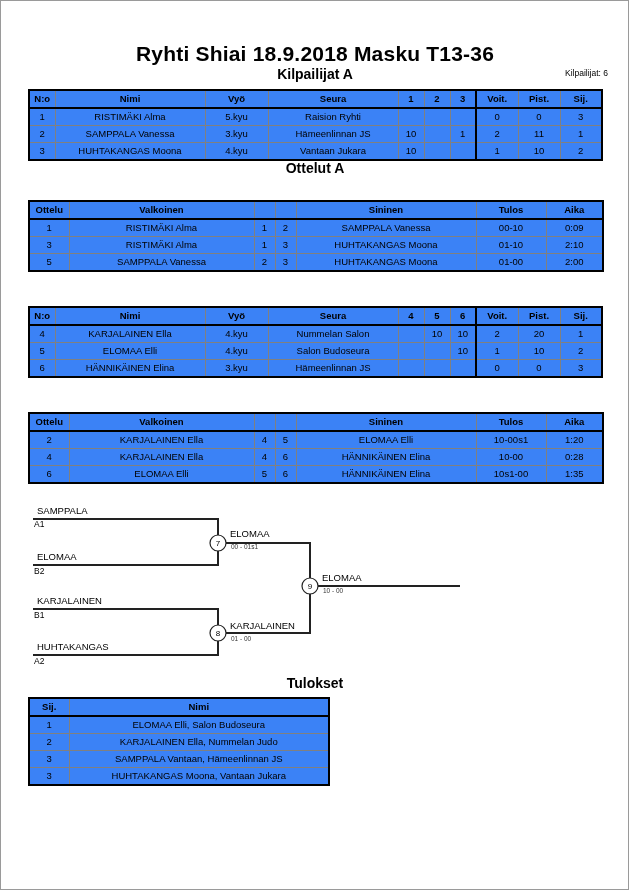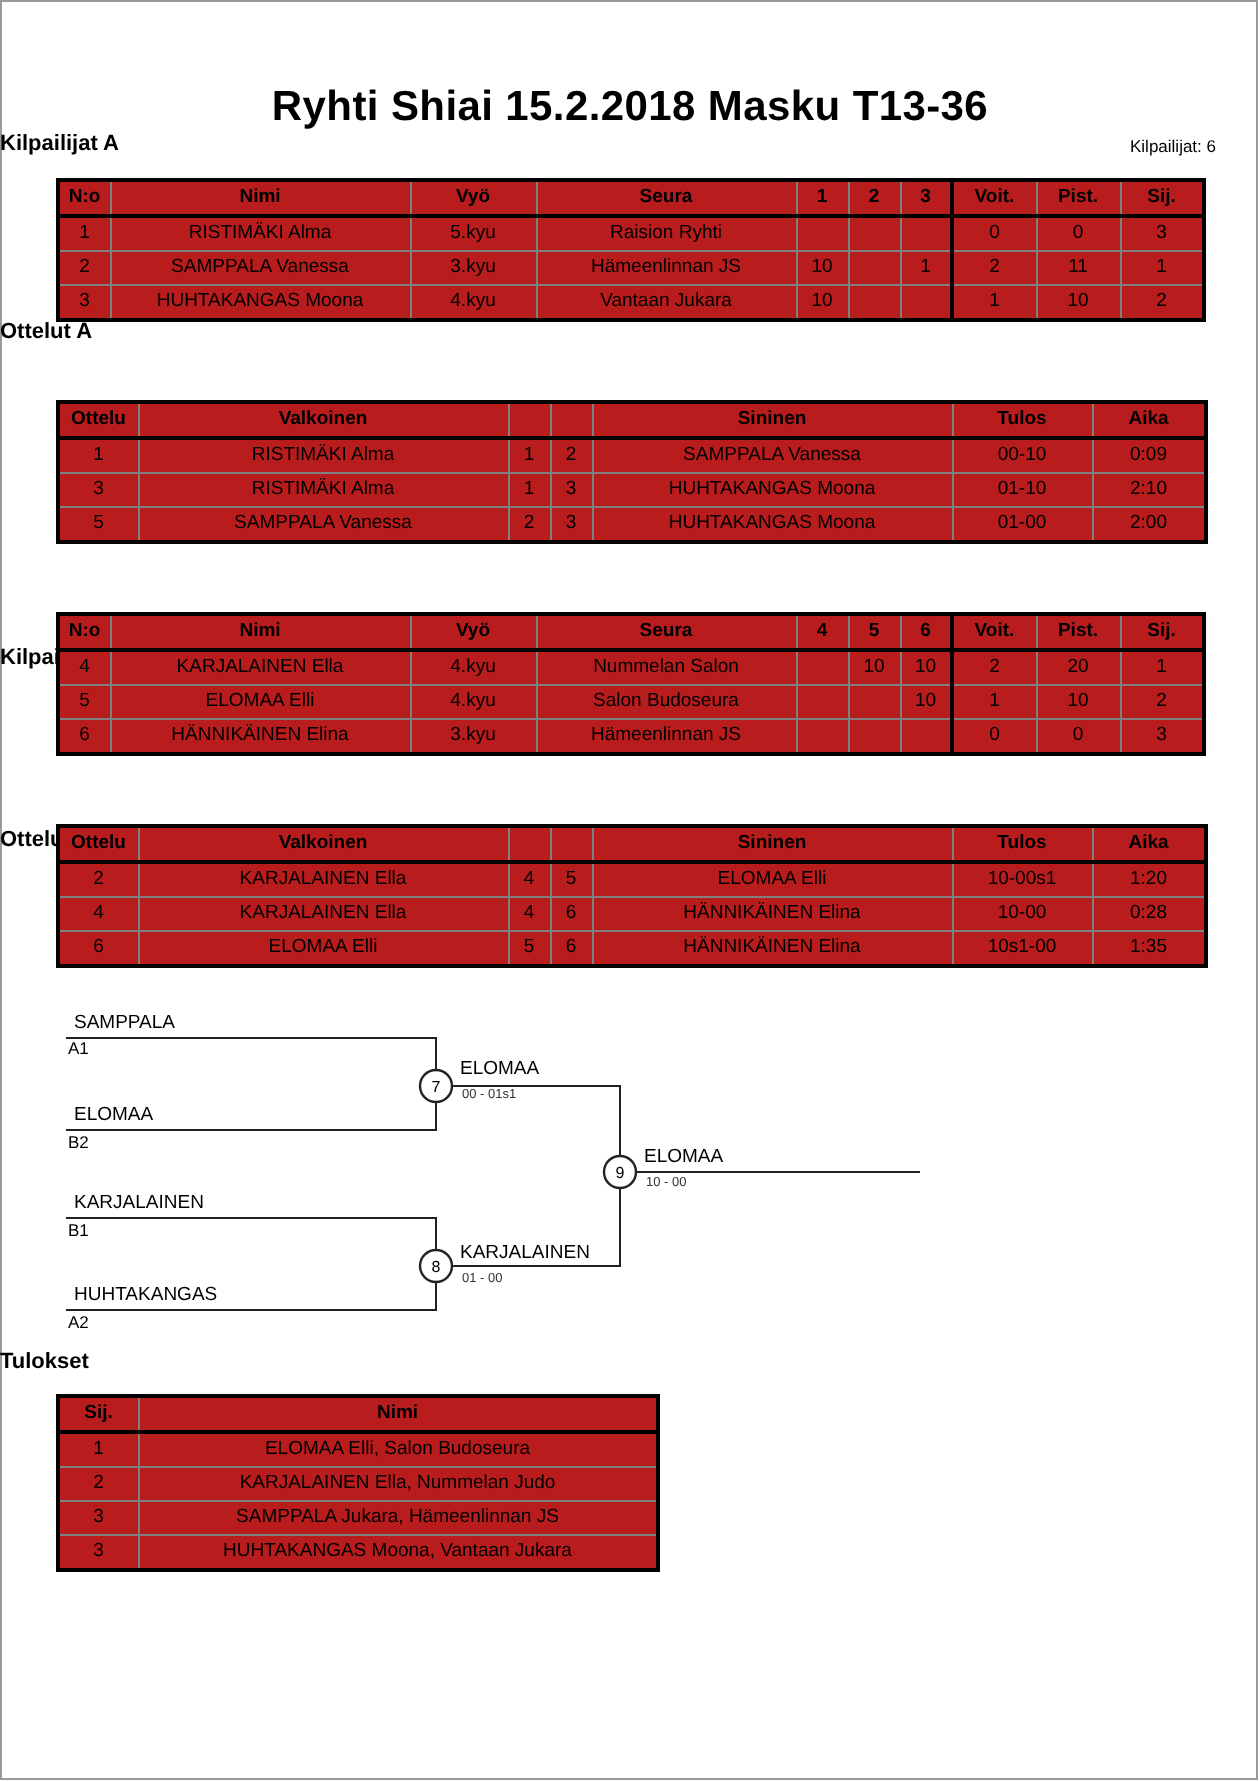--- a/index.html
+++ b/index.html
@@ -38,31 +38,32 @@
     position: absolute;
     right: 22px;
     top: 68px;
     font-size: 8.5px;
   }
 
   .section-title {
     position: absolute;
     width: 630px;
     left: 0;
-    font-size: 11px;
+    text-align: center;
+    font-size: 14px;
     font-weight: bold;
   }
 
   
   .tbl {
     position: absolute;
     border-collapse: collapse;
     border: 2px solid #000;
     font-size: 9.5px;
-    background: #b91c1c;
+    background: #3b82f6;
     table-layout: fixed;
   }
   .tbl th, .tbl td {
     border: 1px solid #808080;
     padding: 0 3px;
     height: 16px;
     line-height: 16px;
     overflow: hidden;
     white-space: nowrap;
     font-weight: normal;
@@ -93,21 +94,21 @@
   .bk-name  { font-size: 9.5px; fill: #000; }
   .bk-seed  { font-size: 8.5px; fill: #000; }
   .bk-score { font-size: 6.5px; fill: #333; }
   .bk-num   { font-size: 8px; fill: #000; text-anchor: middle; }
 </style>
 </head>
 <body>
 
 <div class="page"></div>
 
-<div class="doc-title">Ryhti Shiai  15.2.2018  Masku   T13-36</div>
+<div class="doc-title">Ryhti Shiai  18.9.2018  Masku   T13-36</div>
 <div class="competitor-count">Kilpailijat: 6</div>
 
 <div class="section-title" style="top:66px;">Kilpailijat A</div>
 
 <table class="tbl" id="tbl-pool-a" style="left:28px; top:89px; width:574px;">
   <colgroup>
     <col style="width:26px">
       <col style="width:150px">
       <col style="width:63px">
       <col style="width:130px">
@@ -413,20 +414,20 @@
     <tr>
       <td class="c">1</td>
       <td class="l">ELOMAA Elli, Salon Budoseura</td>
     </tr>
     <tr>
       <td class="c">2</td>
       <td class="l">KARJALAINEN Ella, Nummelan Judo</td>
     </tr>
     <tr>
       <td class="c">3</td>
-      <td class="l">SAMPPALA Jukara, Hämeenlinnan JS</td>
+      <td class="l">SAMPPALA Vantaan, Hämeenlinnan JS</td>
     </tr>
     <tr>
       <td class="c">3</td>
       <td class="l">HUHTAKANGAS Moona, Vantaan Jukara</td>
     </tr>
   </tbody>
 </table>
 
 </body></html>

